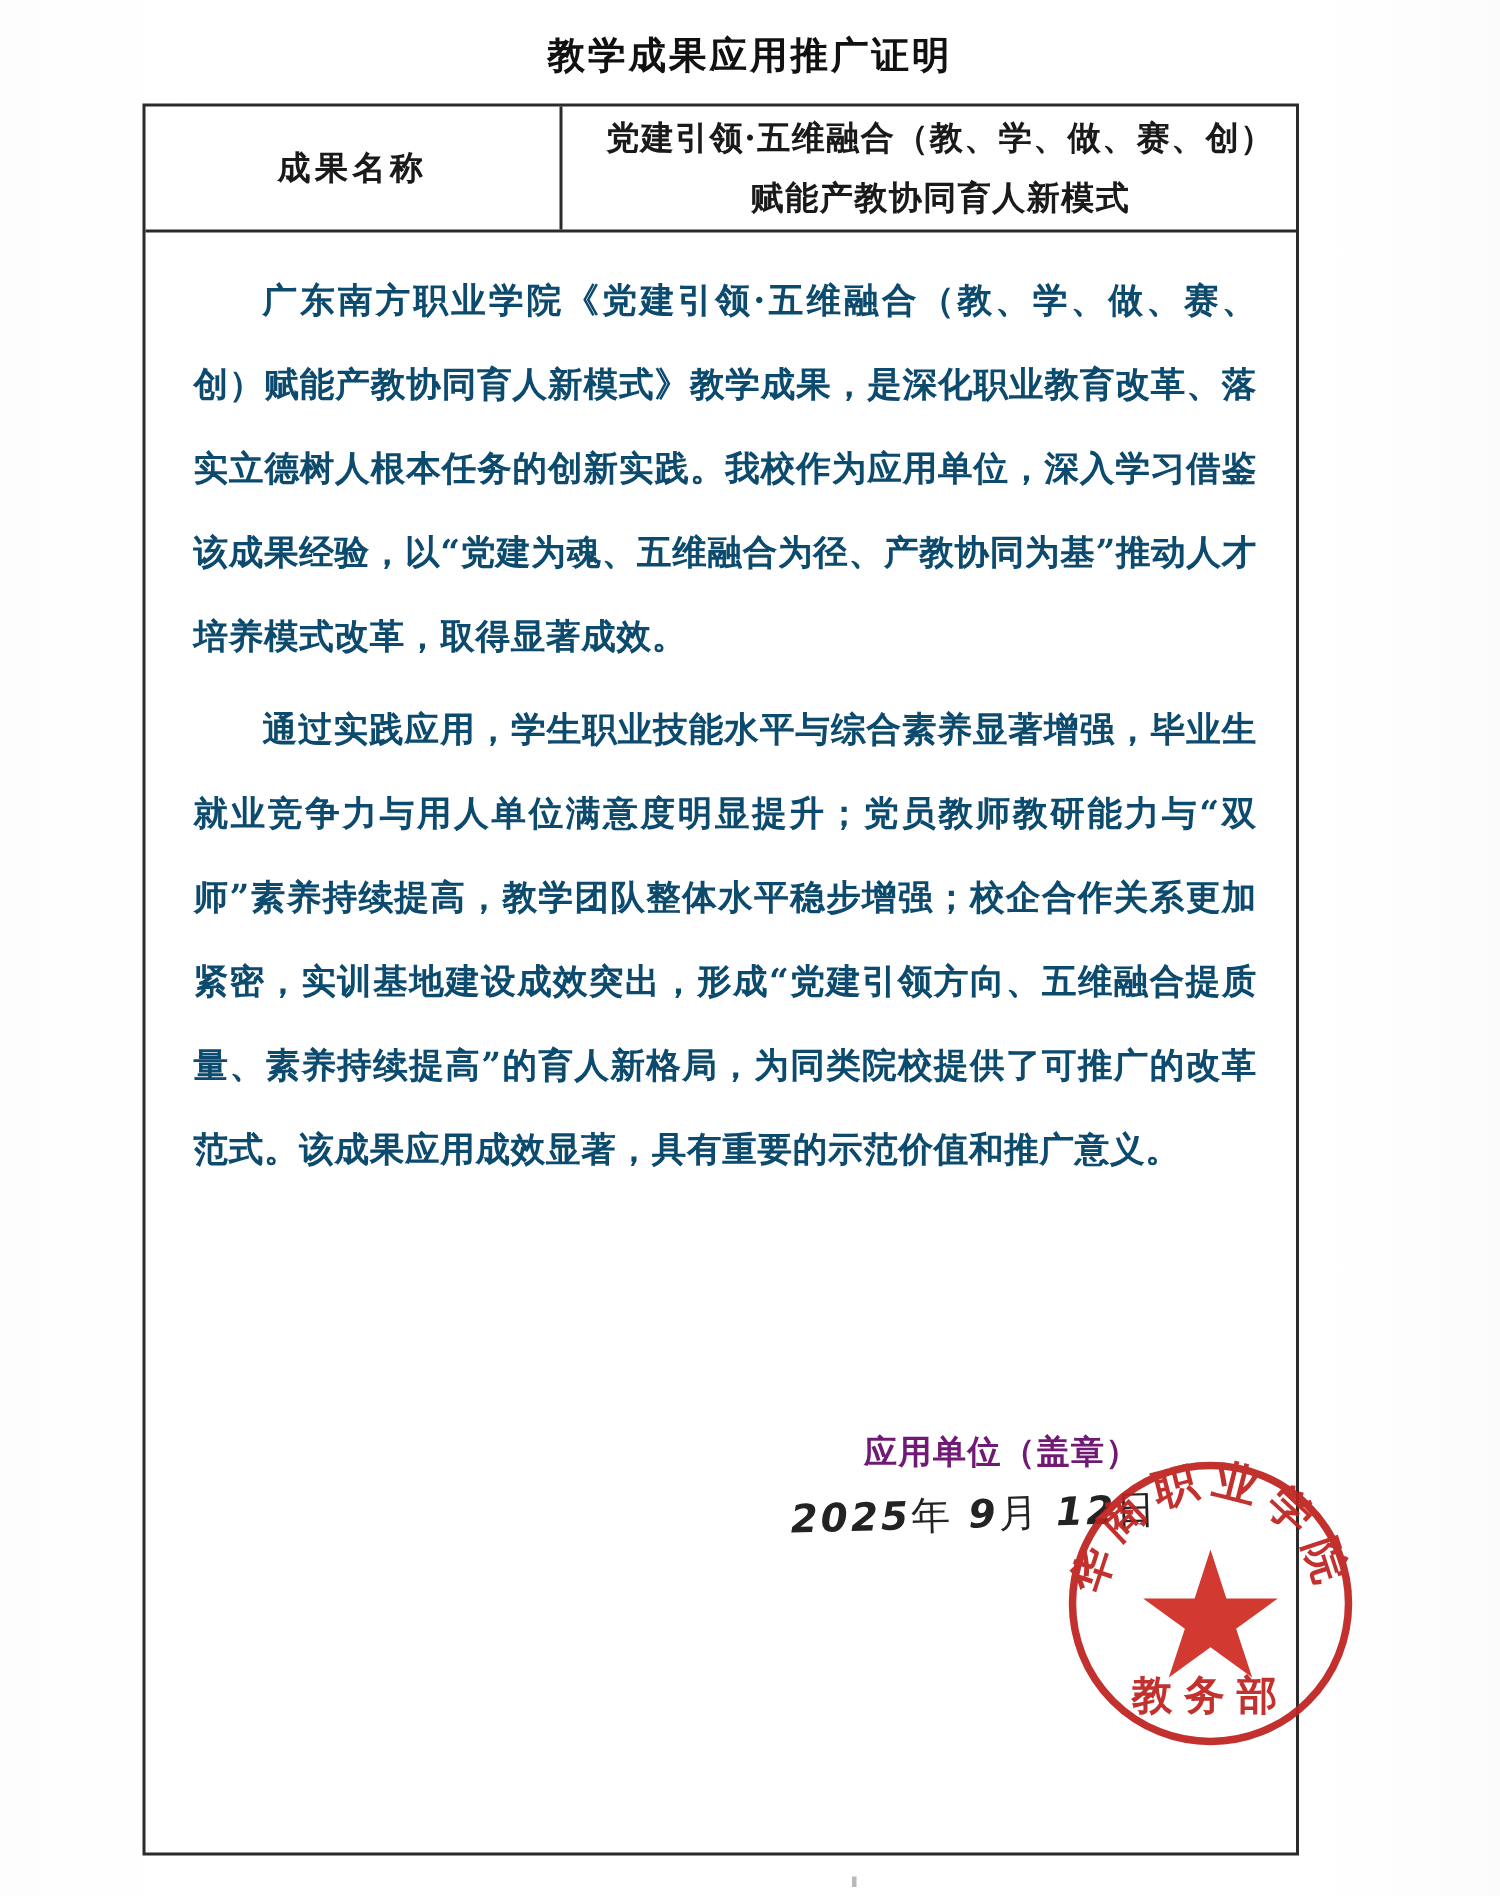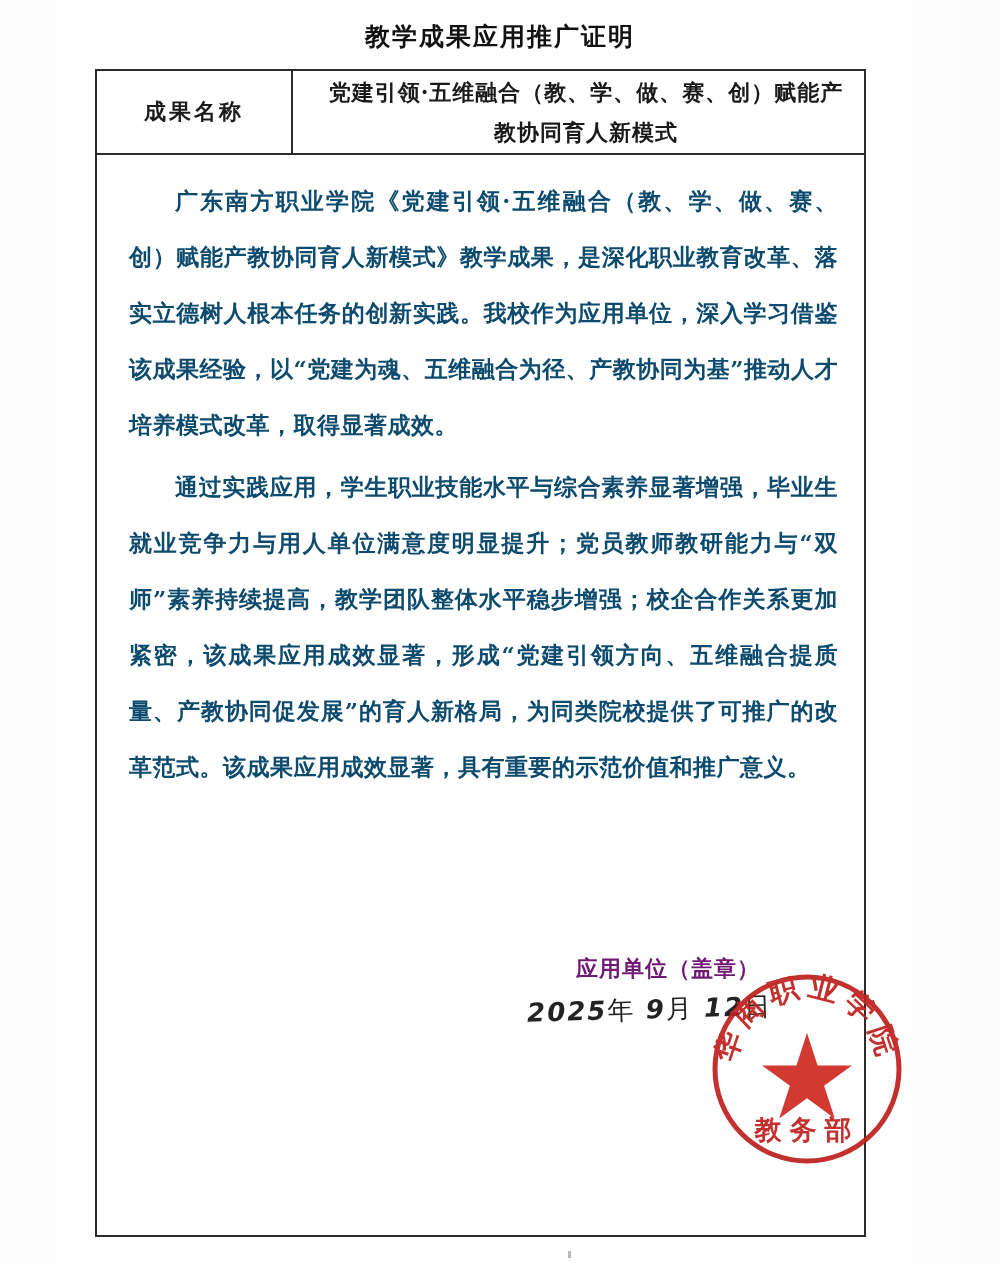--- a/index.html
+++ b/index.html
@@ -54,21 +54,21 @@
     position: absolute;
     left: 0;
     top: 0;
     right: 0;
     height: 84px;
     border-bottom: 2.5px solid #2b2b2b;
     box-sizing: border-box;
     display: flex;
   }
   .hdr-label {
-    width: 196px;
+    width: 278px;
     border-right: 2.5px solid #2b2b2b;
     box-sizing: border-box;
     display: flex;
     align-items: center;
     justify-content: center;
     font-size: 22px;
     font-weight: bold;
     letter-spacing: 3px;
   }
   .hdr-value {
@@ -183,21 +183,21 @@
 
   <div class="frame">
 
     <div class="hdr-row">
       <div class="hdr-label">成果名称</div>
       <div class="hdr-value">党建引领·五维融合（教、学、做、赛、创）赋能产教协同育人新模式</div>
     </div>
 
     <div class="body-area">
       <p class="para">广东南方职业学院《党建引领·五维融合（教、学、做、赛、创）赋能产教协同育人新模式》教学成果，是深化职业教育改革、落实立德树人根本任务的创新实践。我校作为应用单位，深入学习借鉴该成果经验，以“党建为魂、五维融合为径、产教协同为基”推动人才培养模式改革，取得显著成效。</p>
-      <p class="para">通过实践应用，学生职业技能水平与综合素养显著增强，毕业生就业竞争力与用人单位满意度明显提升；党员教师教研能力与“双师”素养持续提高，教学团队整体水平稳步增强；校企合作关系更加紧密，该成果应用成效显著，形成“党建引领方向、五维融合提质量、产教协同促发展”的育人新格局，为同类院校提供了可推广的改革范式。该成果应用成效显著，具有重要的示范价值和推广意义。</p>
+      <p class="para">通过实践应用，学生职业技能水平与综合素养显著增强，毕业生就业竞争力与用人单位满意度明显提升；党员教师教研能力与“双师”素养持续提高，教学团队整体水平稳步增强；校企合作关系更加紧密，实训基地建设成效突出，形成“党建引领方向、五维融合提质量、素养持续提高”的育人新格局，为同类院校提供了可推广的改革范式。该成果应用成效显著，具有重要的示范价值和推广意义。</p>
 
       <div class="sign-block">
         <div class="sign-line">应用单位（盖章）</div>
       </div>
 
       <div class="date-line">
         <span class="hw">2025</span><span>年</span>
         <span class="hw">9</span><span>月</span>
         <span class="hw">12</span><span>日</span>
       </div>

